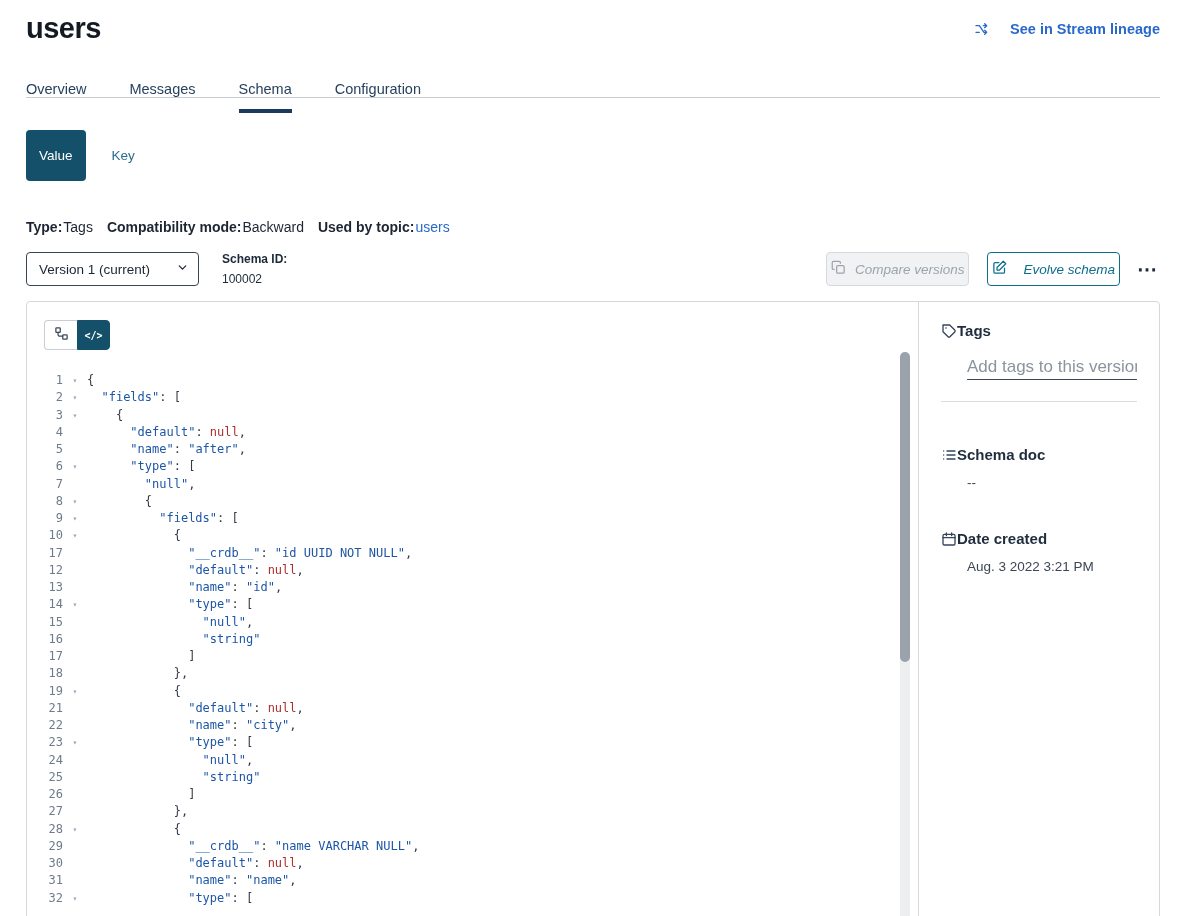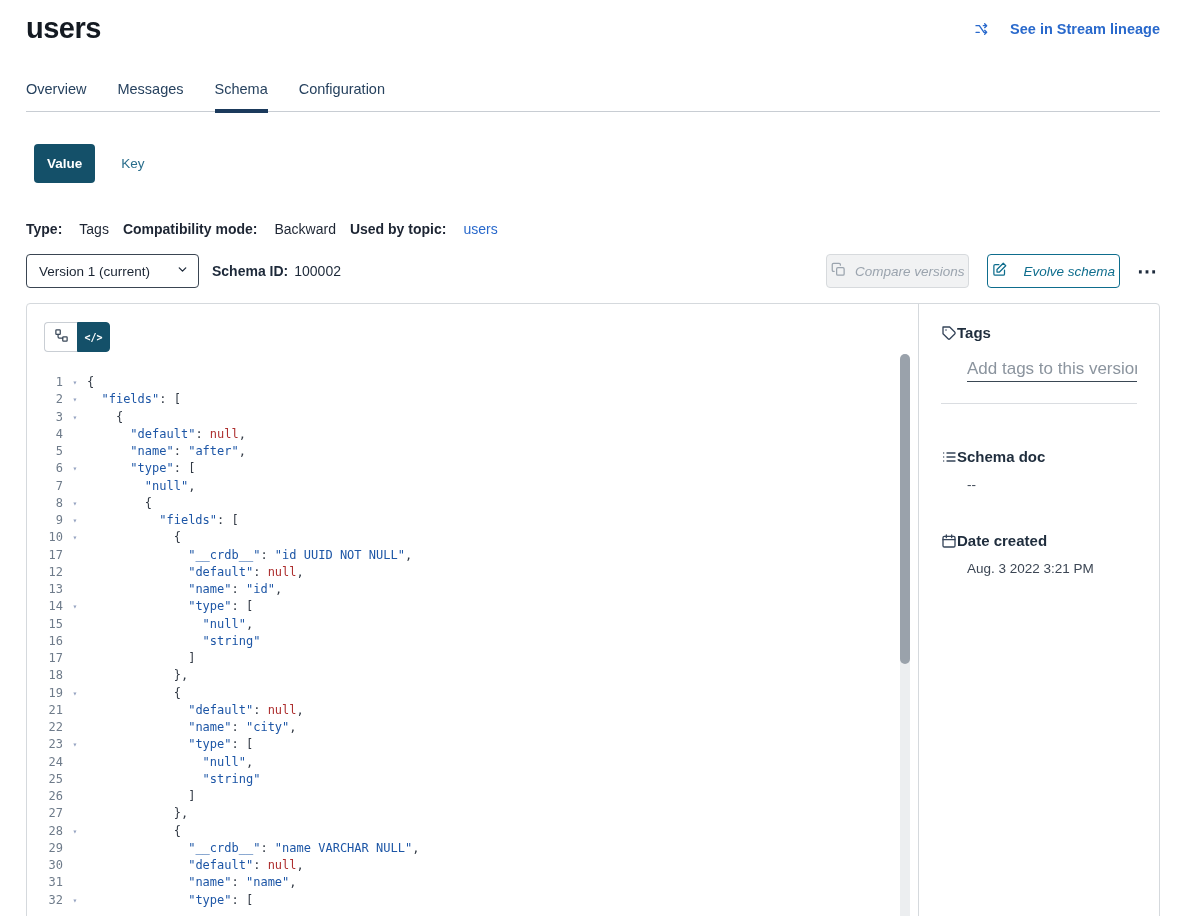--- a/index.html
+++ b/index.html
@@ -11,41 +11,41 @@
   }
   .page { padding: 0 29px 0 26px; }
 
   
   .header { display: flex; justify-content: space-between; align-items: center; padding-top: 12px; }
   .page-title { margin: 0; font-size: 29px; font-weight: 800; letter-spacing: -0.5px; color: #141a22; }
   .lineage-link { display: flex; align-items: center; gap: 20px; color: #2969cc; font-size: 14.5px; font-weight: 600; cursor: pointer; }
   .lineage-link svg { display: block; }
 
   
-  .tabs { margin-top: 36px; display: flex; gap: 31px; border-bottom: 1px solid #c8cdd3; padding-bottom: 14px; }
+  .tabs { margin-top: 36px; display: flex; gap: 43px; border-bottom: 1px solid #c8cdd3; }
   .tab { position: relative; font-size: 14.5px; font-weight: 500; color: #27425f; cursor: pointer; }
   .tab.active::after { content: ""; position: absolute; left: 0; right: 0; bottom: -16px; height: 4px; background: #1b3a5c; }
 
   
   .vk-row { margin-top: 32px; display: flex; align-items: center; gap: 26px; }
-  .chip-value { background: #145069; color: #ffffff; font-size: 13.5px; font-weight: 700; padding: 12px 13px; border-radius: 4px; cursor: pointer; margin-left: 8px; }
+  .chip-value { background: #145069; color: #ffffff; font-size: 13.5px; font-weight: 400; padding: 18px 13px; border-radius: 4px; cursor: pointer; }
   .chip-key { color: #2a6e8c; font-size: 13.5px; font-weight: 400; cursor: pointer; }
 
   
   .meta-row { margin-top: 38px; display: flex; align-items: center; gap: 14px; font-size: 14px; color: #1d2533; }
-  .meta-pair { display: flex; gap: 17px; justify-content: flex-end; }
+  .meta-pair { display: flex; gap: 1px; justify-content: flex-end; }
   .meta-label { font-weight: 700; }
   .meta-link { color: #2969cc; cursor: pointer; }
 
   
   .controls-row { margin-top: 17px; display: flex; align-items: center; }
   .select { width: 173px; height: 34px; border: 1px solid #3a4552; border-radius: 4px;
             display: flex; align-items: center; justify-content: space-between;
             padding: 0 9px 0 12px; font-size: 13.5px; color: #1b2533; cursor: pointer; background: #fff; }
-  .schema-id { margin-left: 13px; display: flex; gap: 6px; font-size: 14px; }
+  .schema-id { margin-left: 23px; display: flex; gap: 6px; font-size: 12px; flex-direction: column; }
   .spacer { flex: 1; }
   .btn { height: 34px; display: flex; align-items: center; gap: 9px; border-radius: 4px; font-size: 13.5px; padding: 0 4px; cursor: pointer; font-style: italic; }
   .btn-compare { background: #f1f2f3; border: 1px solid #d7dadd; color: #9ba4ae; }
   .btn-evolve { margin-left: 18px; background: #ffffff; border: 1px solid #0e6d8d; color: #0e6d8d; font-weight: 500; gap: 16px; }
   .more-btn { margin-left: 15px; font-size: 20px; font-weight: 700; color: #1e2b3c; letter-spacing: 1px; cursor: pointer; line-height: 1; padding: 4px 2px; }
 
   
   .panel { margin-top: 15px; border: 1px solid #d5d9dd; border-radius: 4px; display: flex; height: 660px; }
   .code-area { width: 892px; border-right: 1px solid #d5d9dd; position: relative; padding-top: 18px; }
   .toolbar { margin-left: 17px; display: inline-flex; }

